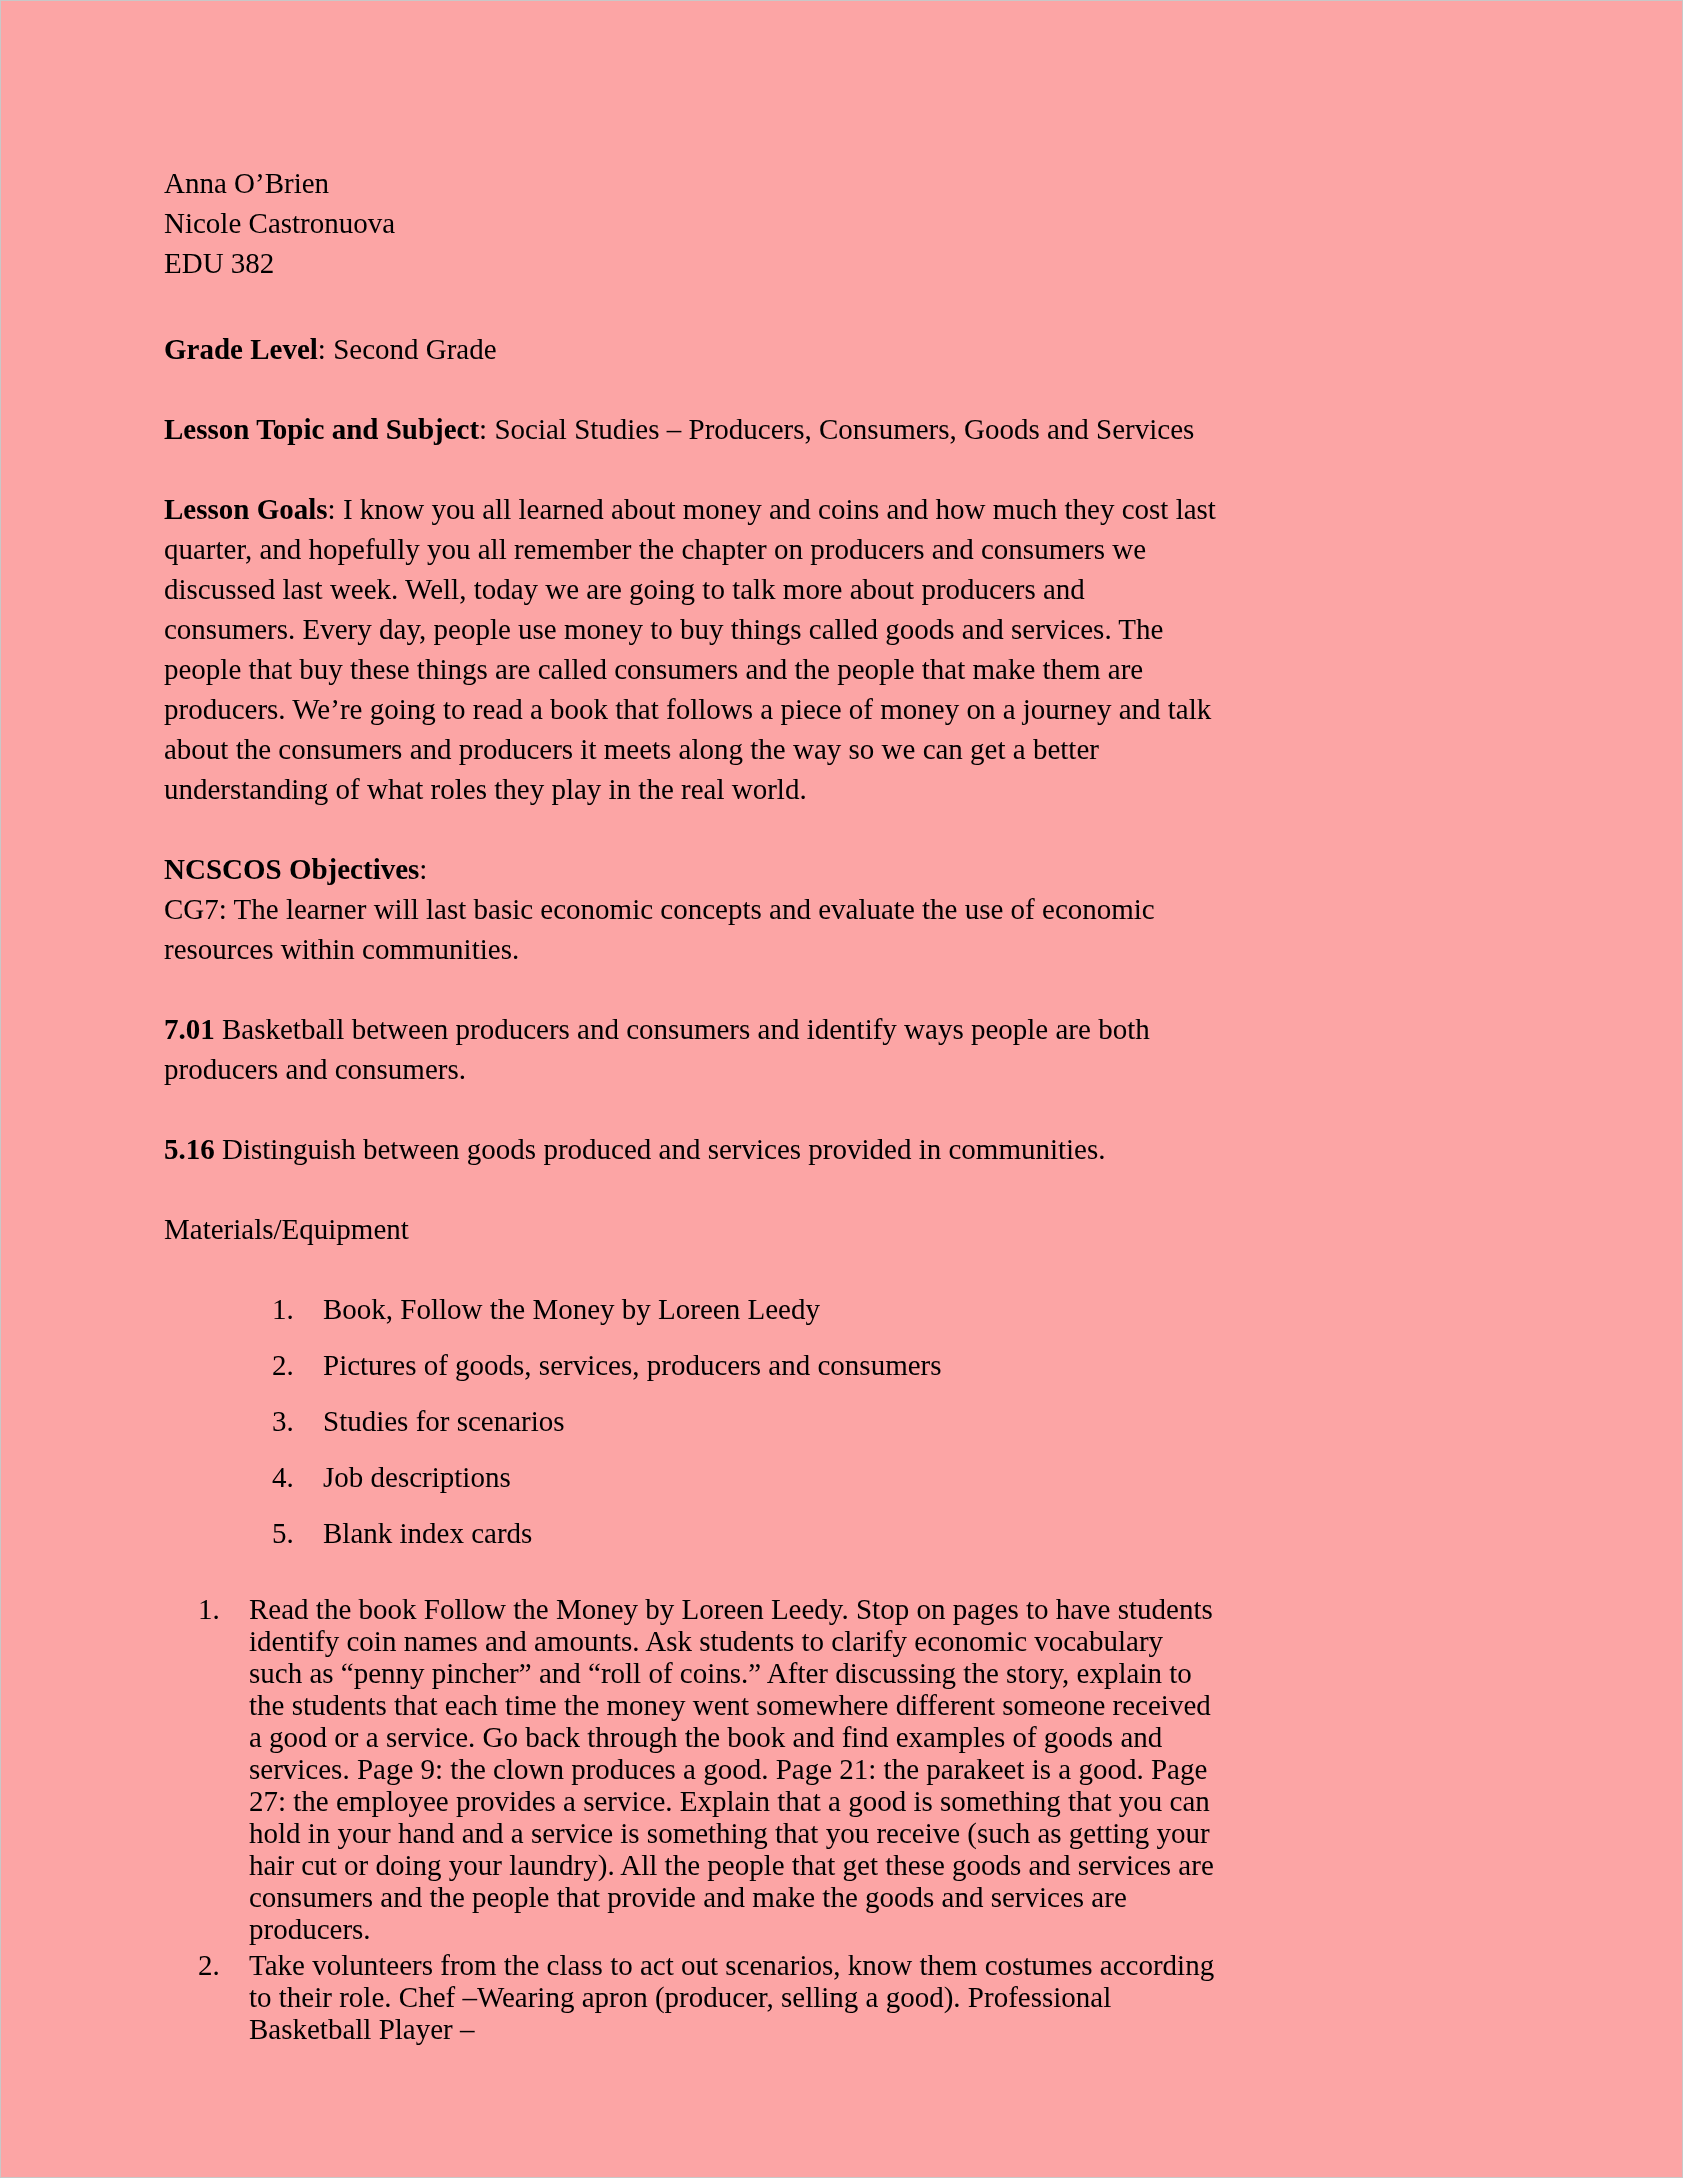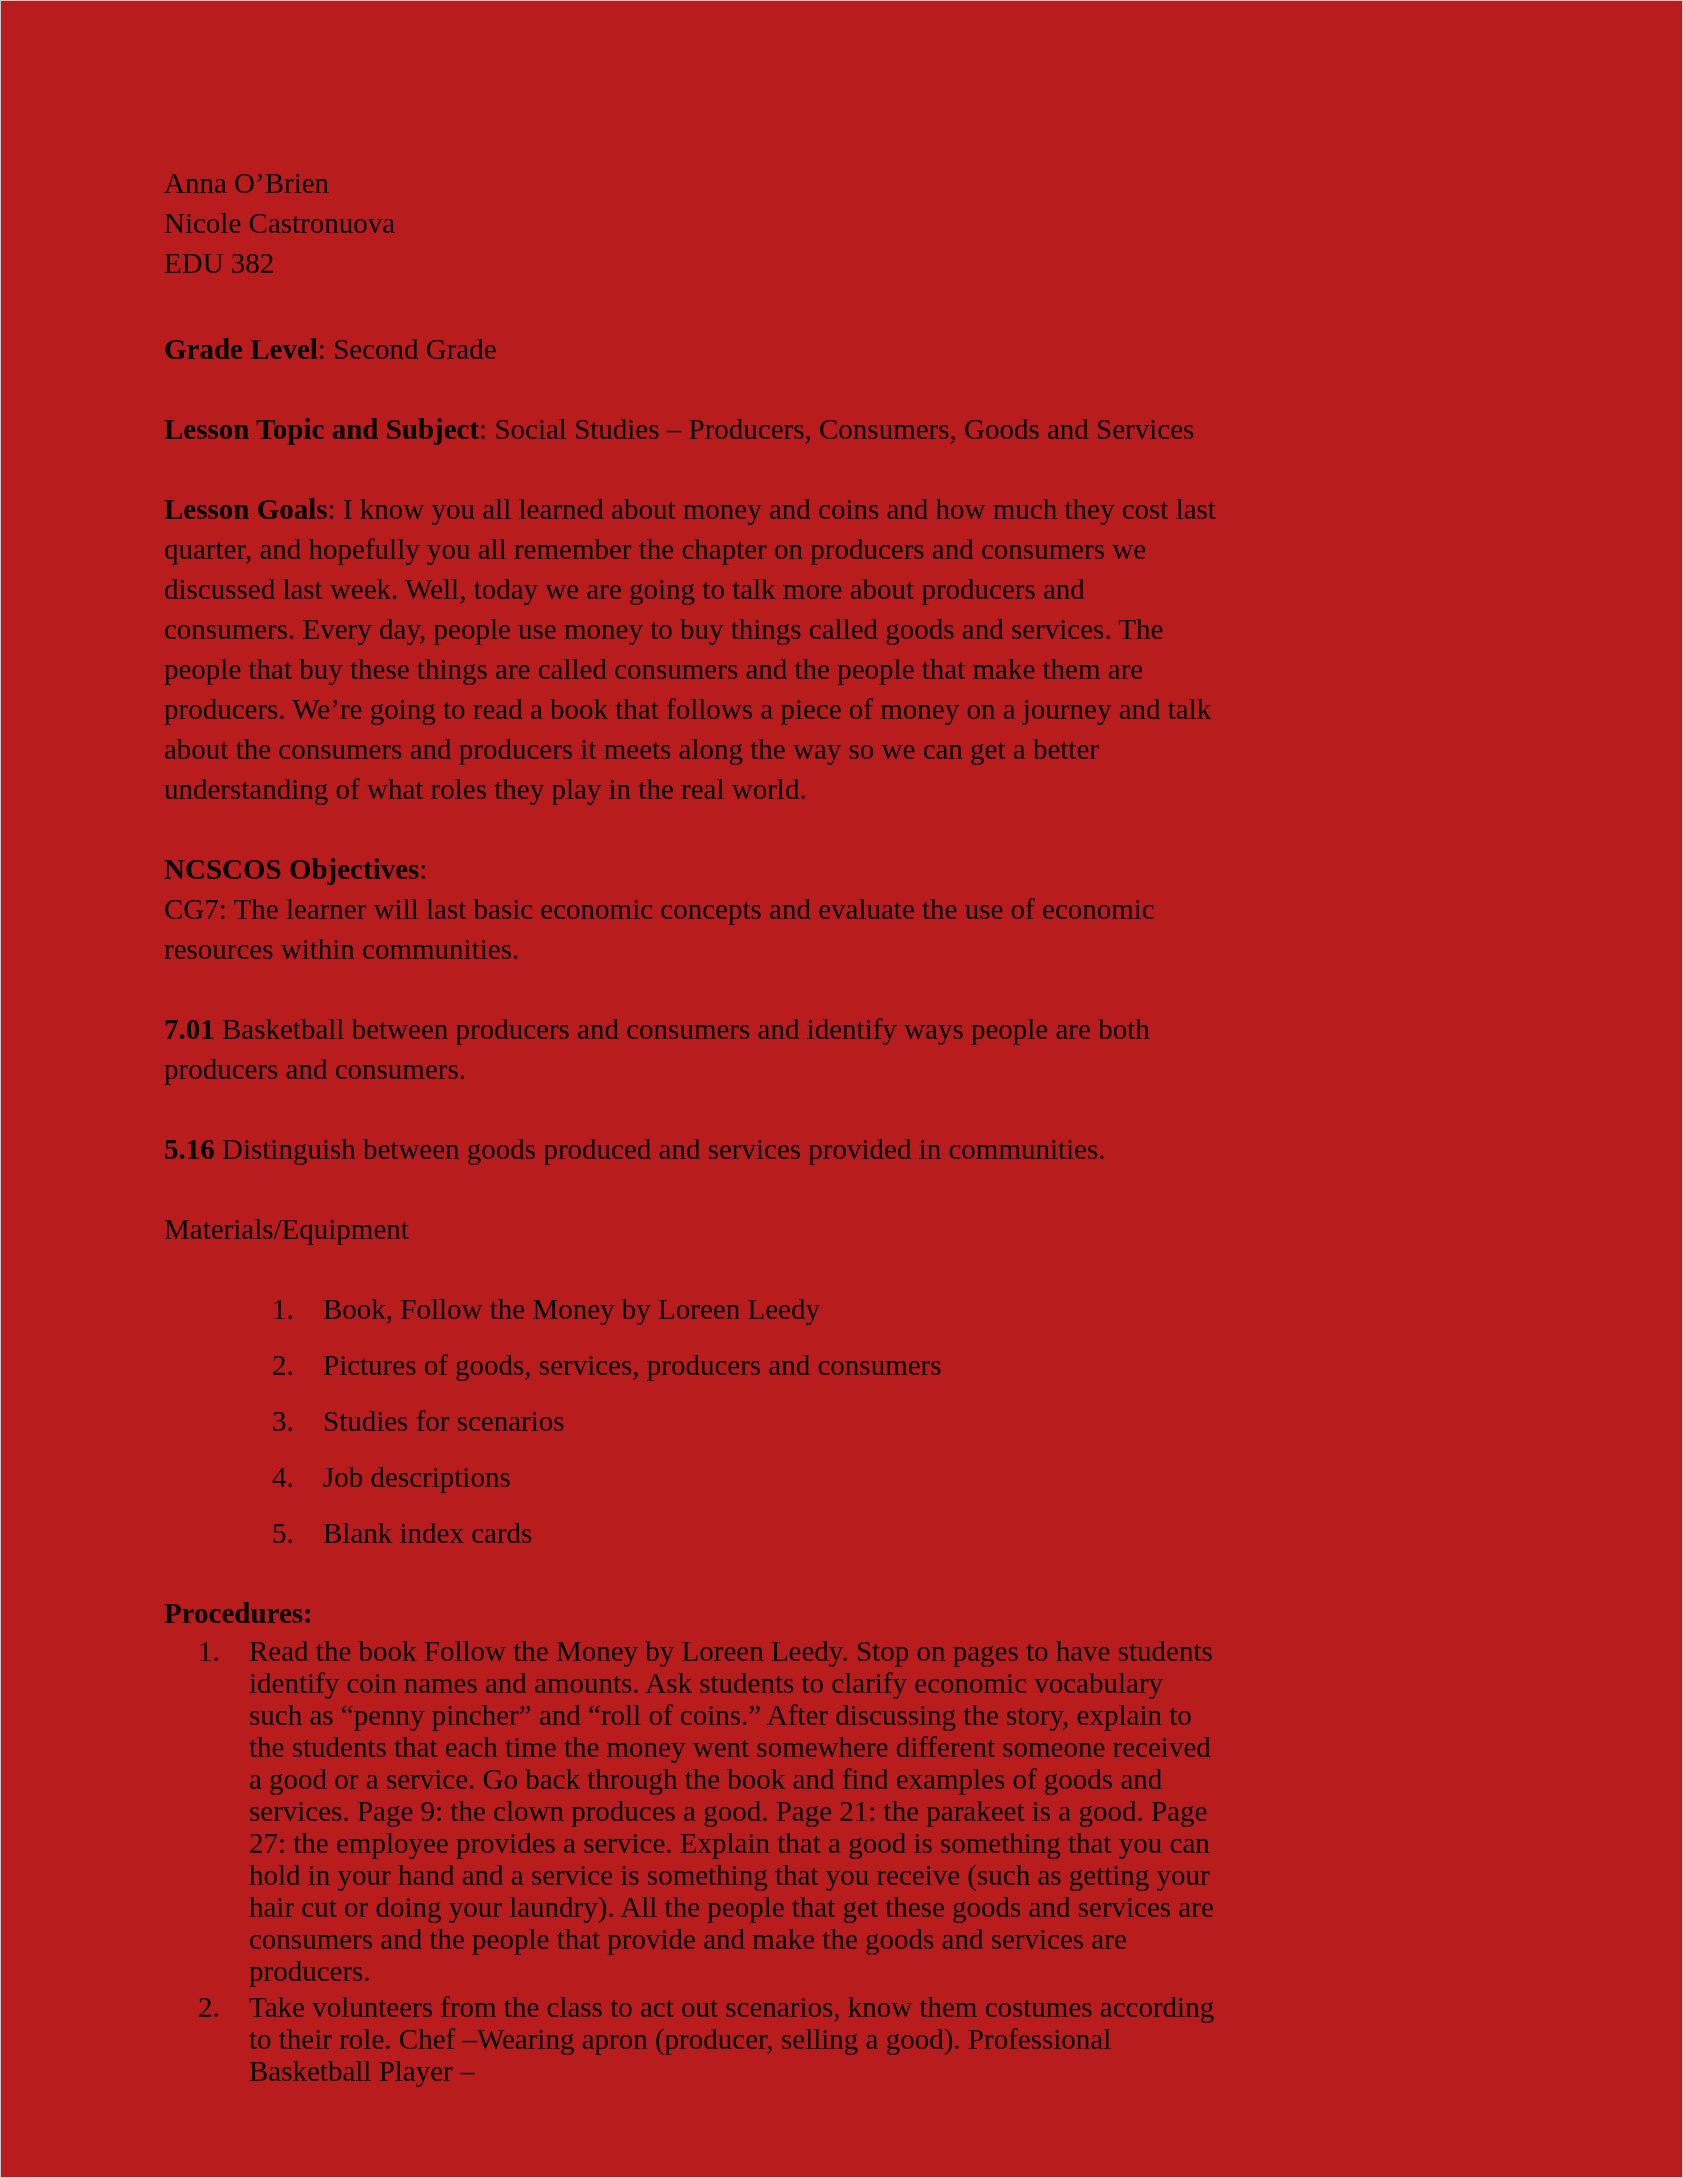--- a/index.html
+++ b/index.html
@@ -9,21 +9,21 @@
     background: #808080;
   }
   body {
     font-family: "Liberation Serif", "DejaVu Serif", serif;
   }
   .page {
     position: relative;
     width: 1683px;
     height: 2178px;
     margin: 0 auto;
-    background: #b91c1c;
+    background: #fca5a5;
     box-sizing: border-box;
     overflow: hidden;
   }
   .page-border {
     position: absolute;
     left: 0; top: 0; right: 0; bottom: 0;
     border: 1px solid #c8c8c8;
     pointer-events: none;
   }
   .content {
@@ -113,21 +113,20 @@
     <p class="para">Materials/Equipment</p>
 
     <ol class="materials">
       <li>Book, Follow the Money by Loreen Leedy</li>
       <li>Pictures of goods, services, producers and consumers</li>
       <li>Studies for scenarios</li>
       <li>Job descriptions</li>
       <li>Blank index cards</li>
     </ol>
 
-    <p class="procedures-heading">Procedures:</p>
 
     <ol class="procedures">
       <li>Read the book Follow the Money by Loreen Leedy. Stop on pages to have students identify coin names and amounts. Ask students to clarify economic vocabulary such as “penny pincher” and “roll of coins.” After discussing the story, explain to the students that each time the money went somewhere different someone received a good or a service. Go back through the book and find examples of goods and services. Page 9: the clown produces a good.  Page 21: the parakeet is a good. Page 27: the employee provides a service.  Explain that a good is something that you can hold in your hand and a service is something that you receive (such as getting your hair cut or doing your laundry). All the people that get these goods and services are consumers and the people that provide and make the goods and services are producers.</li>
       <li>Take volunteers from the class to act out scenarios, know them costumes according to their role. Chef –Wearing apron (producer, selling a good). Professional Basketball Player –</li>
     </ol>
 
   </div>
 </div>
 
 

